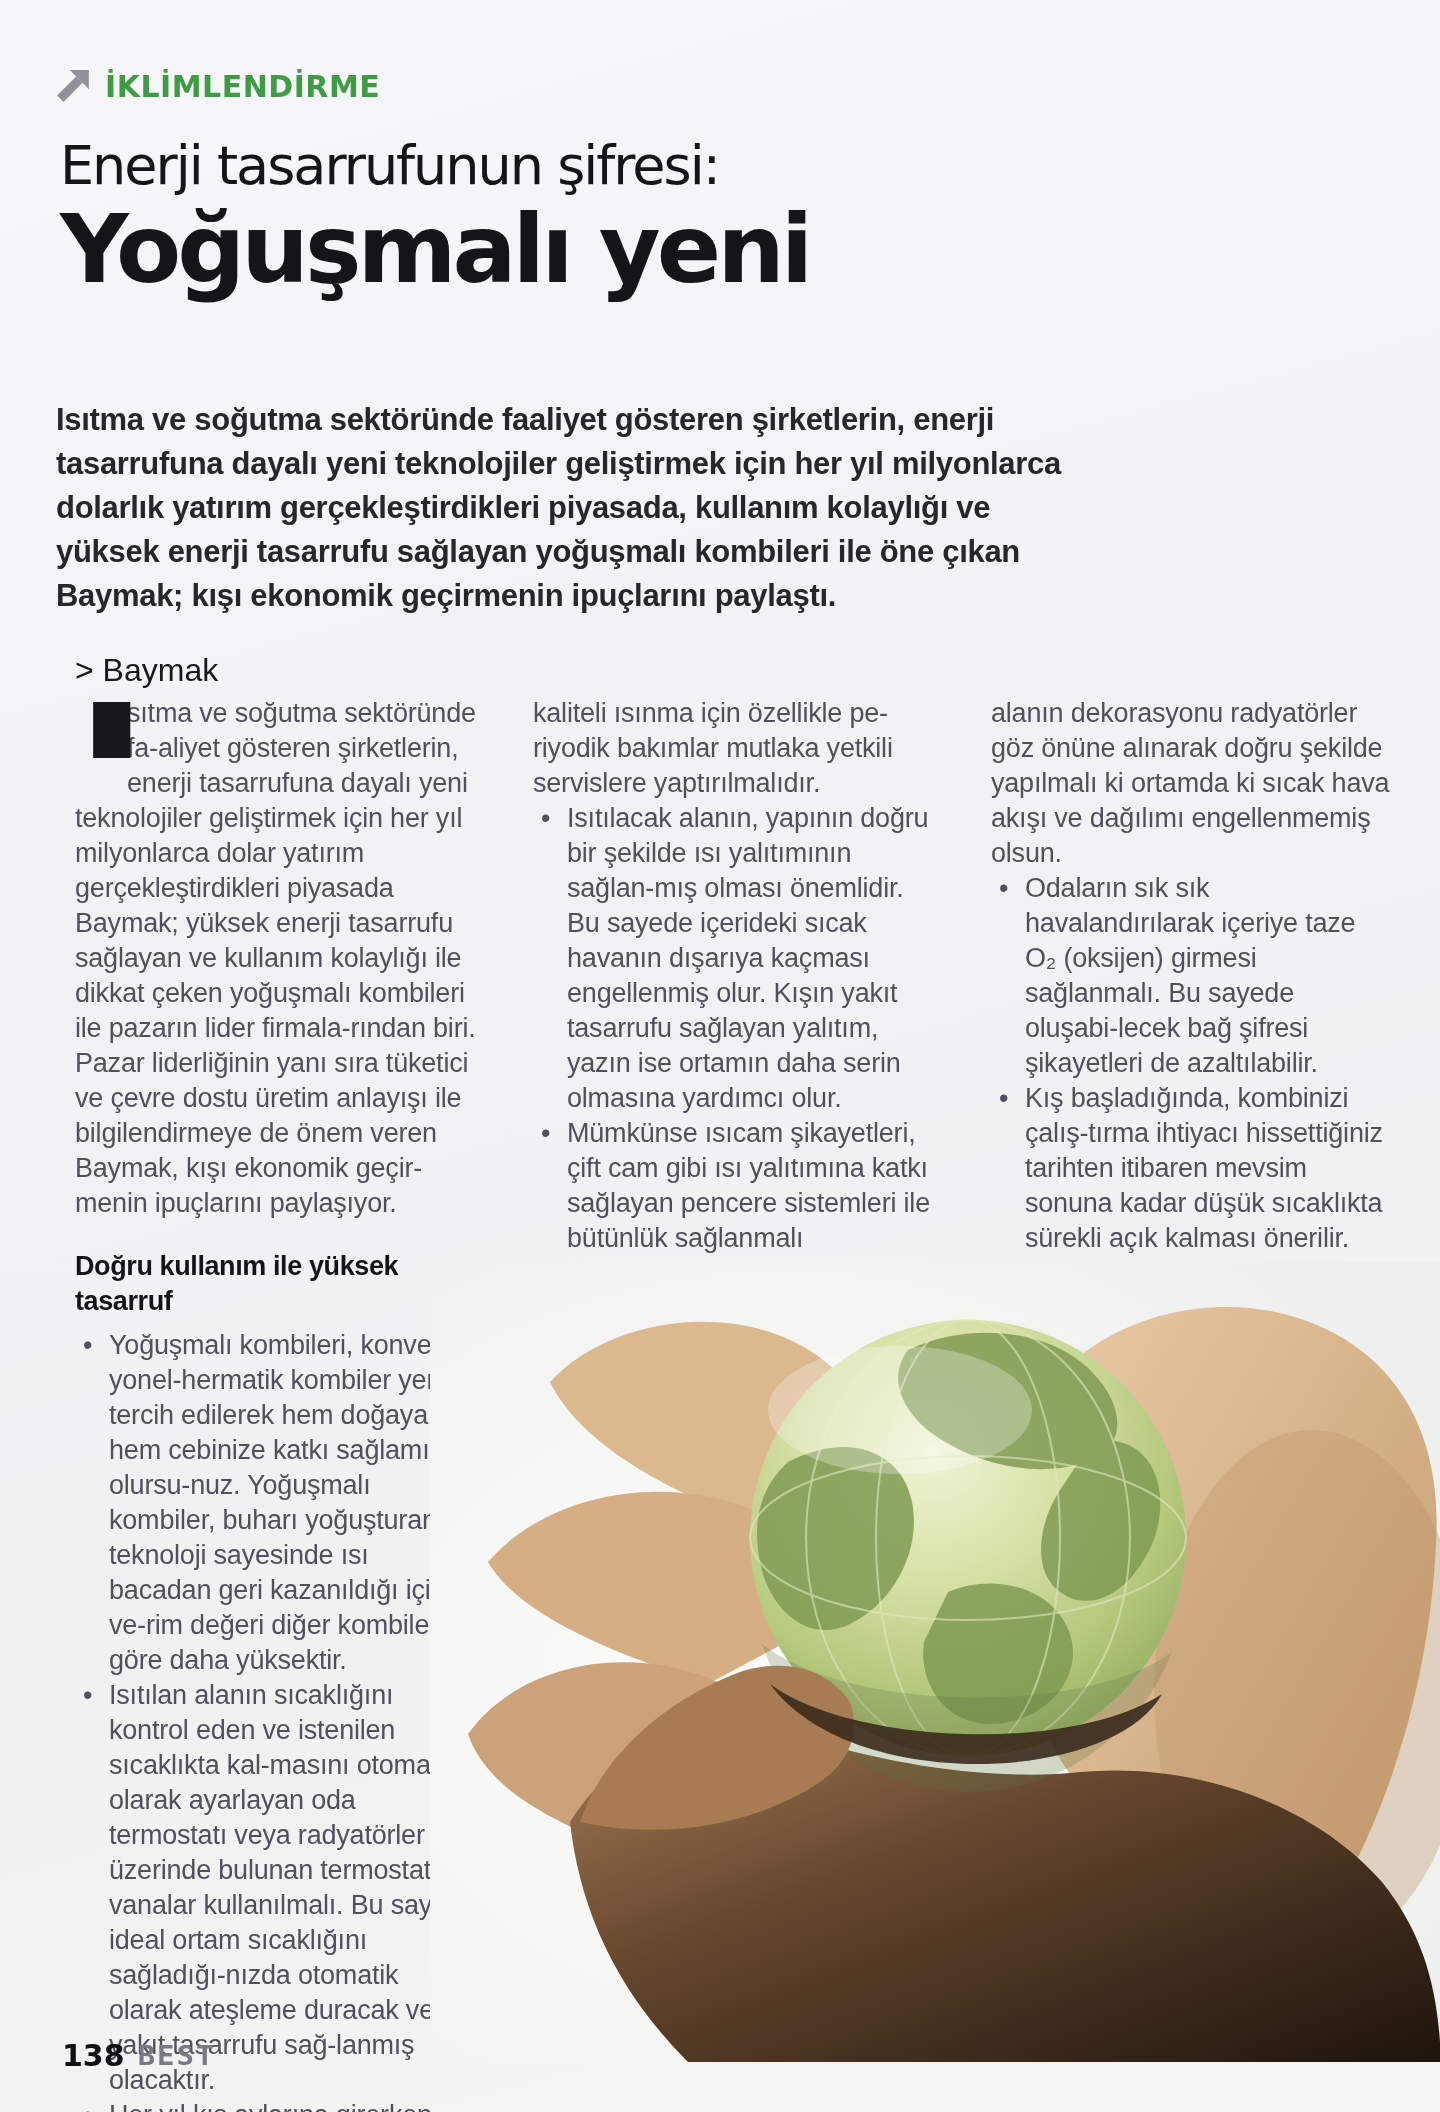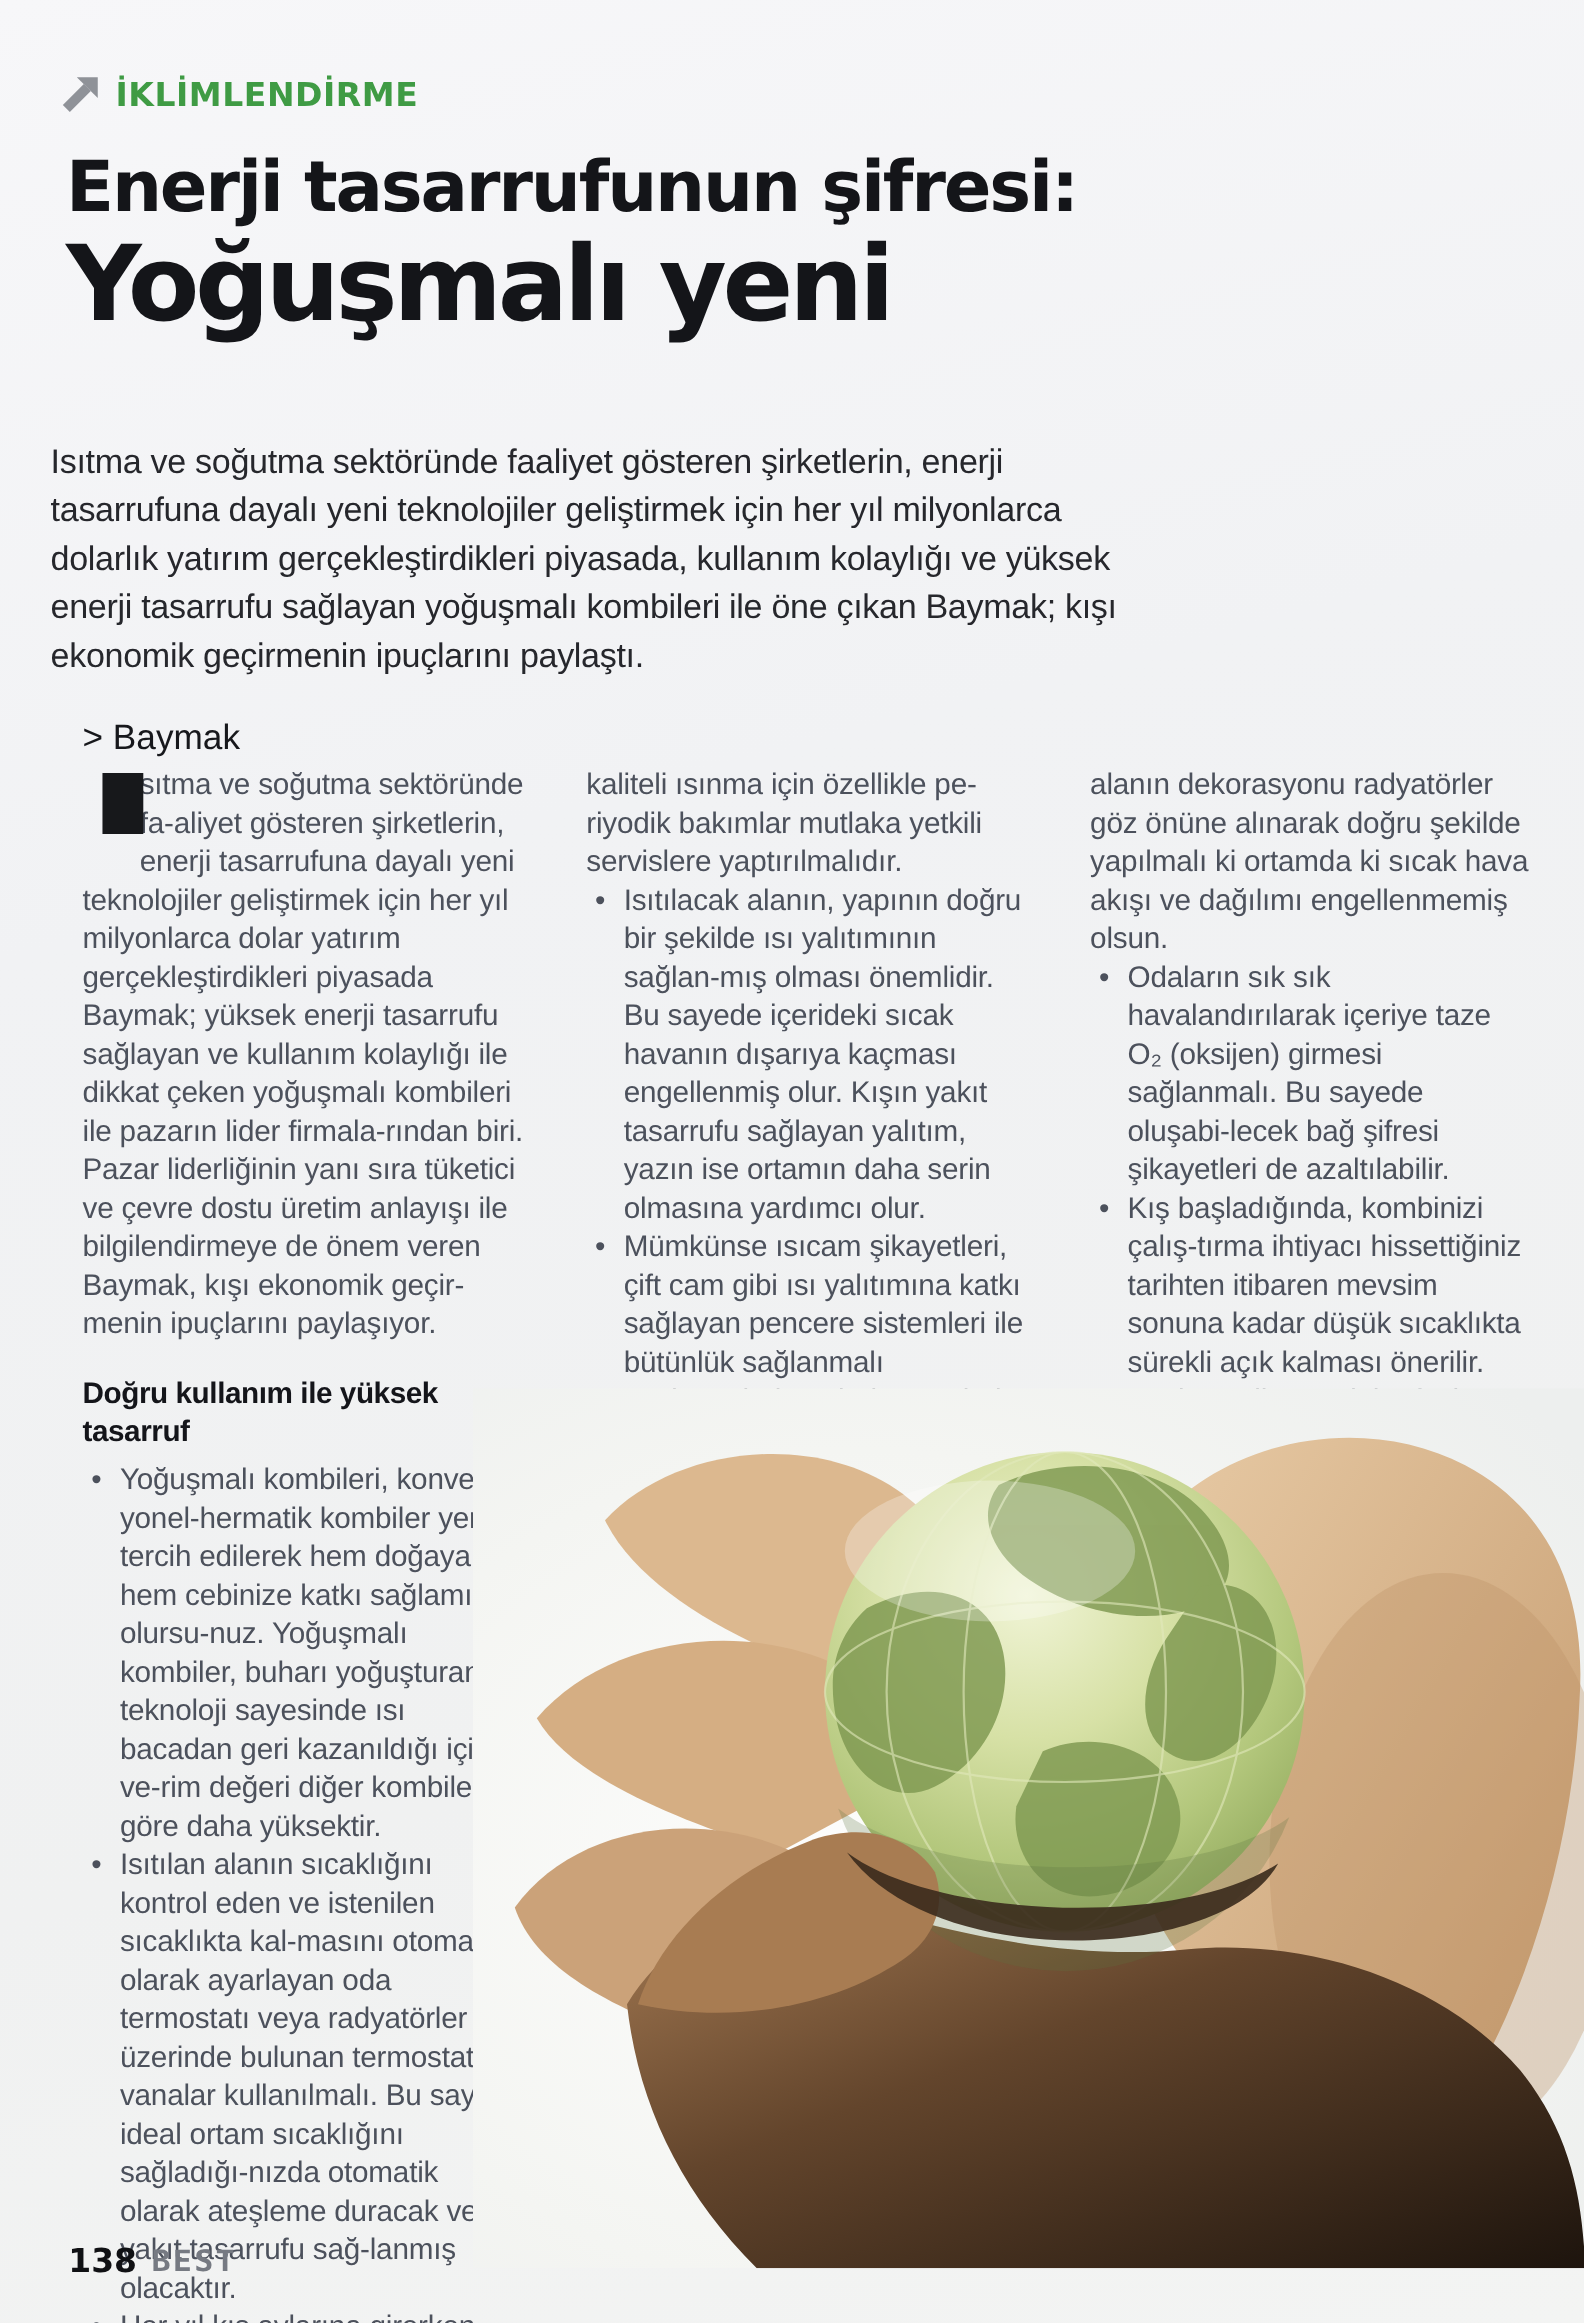--- a/index.html
+++ b/index.html
@@ -18,30 +18,30 @@
     display:flex;align-items:center;gap:14px;
   }
   .section-label{
     font-size:30px;font-weight:700;color:#3f9b44;letter-spacing:.5px;
     font-family:"DejaVu Sans",sans-serif;
   }
   
   .title{position:absolute;left:60px;top:138px;margin:0;color:#141519;}
   .title-line1{
     display:block;font-family:"DejaVu Sans",sans-serif;
-    font-size:64px;font-weight:700;letter-spacing:-2px;line-height:1.05;
+    font-size:54px;font-weight:400;letter-spacing:-2px;line-height:1.05;
   }
   .title-line2{
     display:block;font-family:"DejaVu Sans",sans-serif;
     font-size:95px;font-weight:700;letter-spacing:-4px;line-height:1.02;margin-top:6px;
   }
   
   .lead{
-    position:absolute;left:46px;top:398px;width:1008px;margin:0;
-    font-size:31px;line-height:44px;font-weight:400;color:#26272c;letter-spacing:-.3px;
+    position:absolute;left:56px;top:398px;width:1008px;margin:0;
+    font-size:31px;line-height:44px;font-weight:700;color:#26272c;letter-spacing:-.3px;
   }
   
   .kicker{
     position:absolute;left:75px;top:652px;
     font-size:32px;font-weight:400;color:#17181c;
   }
   
   .columns{
     position:absolute;left:75px;top:696px;width:1318px;
     display:grid;grid-template-columns:1fr 1fr 1fr;column-gap:56px;

